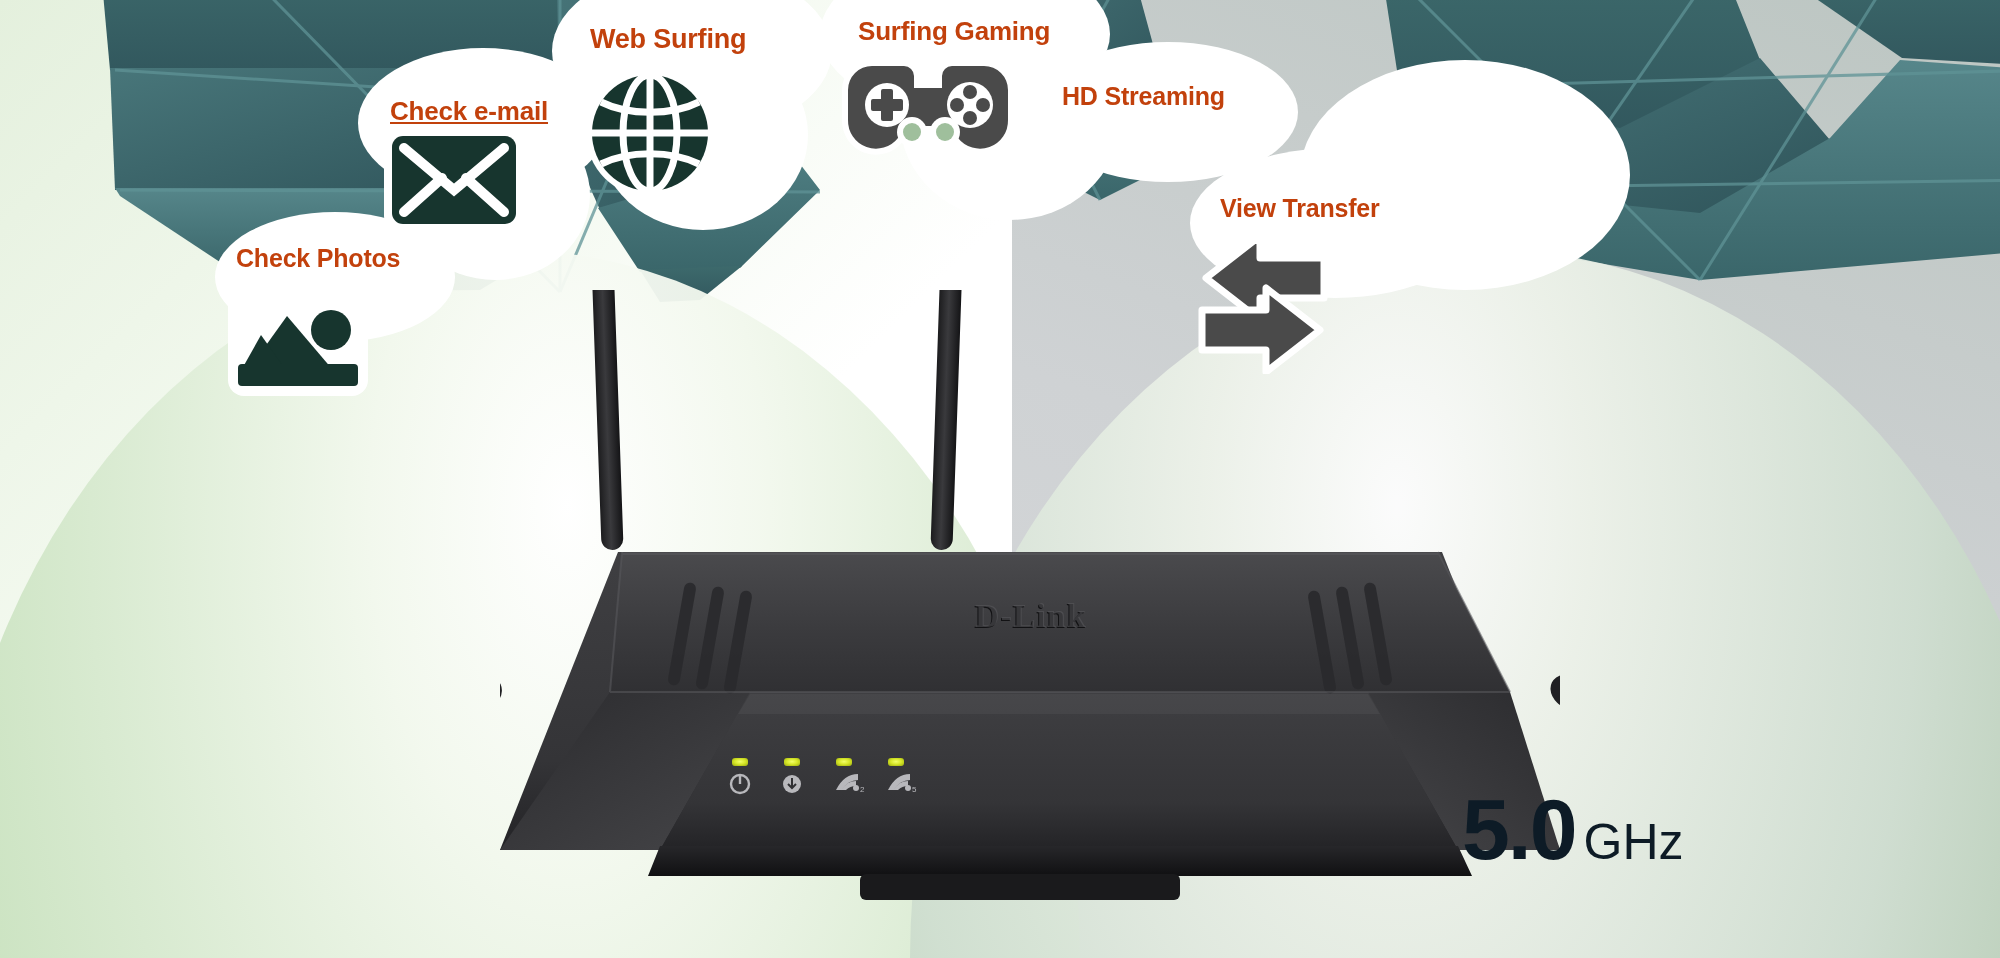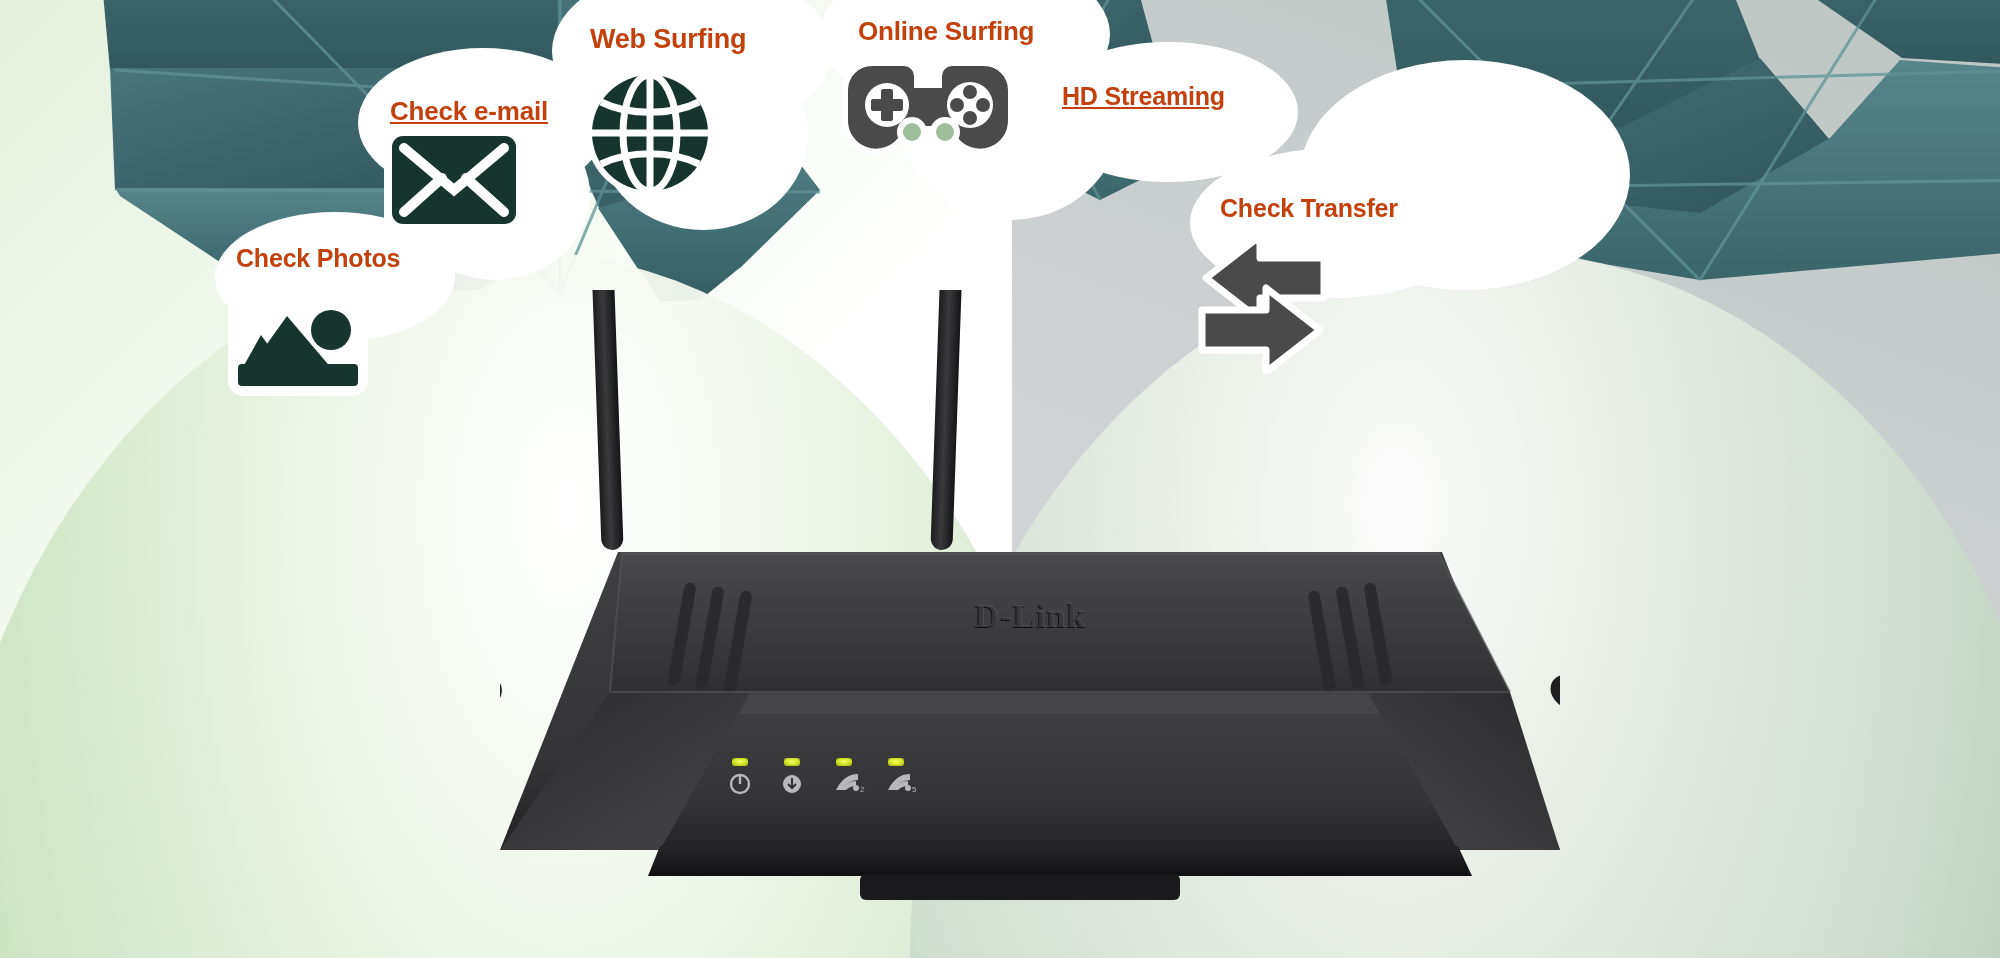--- a/index.html
+++ b/index.html
@@ -164,25 +164,25 @@
   <div class="cloud" style="left:900px; top:20px;  width:220px; height:200px;"></div>
   <div class="cloud" style="left:598px; top:40px;  width:210px; height:190px;"></div>
   <div class="cloud" style="left:400px; top:110px; width:190px; height:170px;"></div>
 
   <div class="feat-label" style="left:236px; top:244px; font-size:25px;">Check Photos</div>
 
   <div class="feat-label" style="left:390px; top:96px; font-size:26px;text-decoration:underline;">Check e-mail</div>
 
   <div class="feat-label" style="left:590px; top:24px; font-size:27px;">Web Surfing</div>
 
-  <div class="feat-label" style="left:858px; top:16px; font-size:26px;">Online Surfing</div>
-
-  <div class="feat-label" style="left:1062px; top:82px; font-size:25px;text-decoration:underline;">HD Streaming</div>
-
-  <div class="feat-label" style="left:1220px; top:194px; font-size:25px;">Check Transfer</div>
+  <div class="feat-label" style="left:858px; top:16px; font-size:26px;">Surfing Gaming</div>
+
+  <div class="feat-label" style="left:1062px; top:82px; font-size:25px;">HD Streaming</div>
+
+  <div class="feat-label" style="left:1220px; top:194px; font-size:25px;">View Transfer</div>
 
   <div class="icon-wrap" style="left:228px; top:288px;">
     <svg width="140" height="108" viewBox="0 0 140 108">
       <rect x="0" y="0" width="140" height="108" rx="16" fill="#ffffff"></rect>
       <rect x="10" y="10" width="120" height="88" rx="8" fill="#ffffff"></rect>
       <circle cx="103" cy="42" r="20" fill="#17352e"></circle>
       <polygon points="59,28 110,88 16,88" fill="#17352e"></polygon>
       <polygon points="33,47 62,88 10,88" fill="#17352e"></polygon>
       <rect x="10" y="76" width="120" height="22" rx="4" fill="#17352e"></rect>
     </svg>
@@ -392,14 +392,17 @@
       </g>
 
       <polygon points="160,556 958,556 972,586 148,586" fill="url(#baseG)"></polygon>
       <rect x="360" y="584" width="320" height="26" rx="6" fill="#1a1a1c"></rect>
 
       <polygon points="250,404 868,404 880,424 238,424" fill="#ffffff" opacity=".045"></polygon>
     </svg>
   </div>
 
 
+  <div class="freq" style="left:1462px; top:786px;">
+    <span class="num">5.0</span><span class="unit">GHz</span>
+  </div>
 
 </div>
 
 </body></html>

